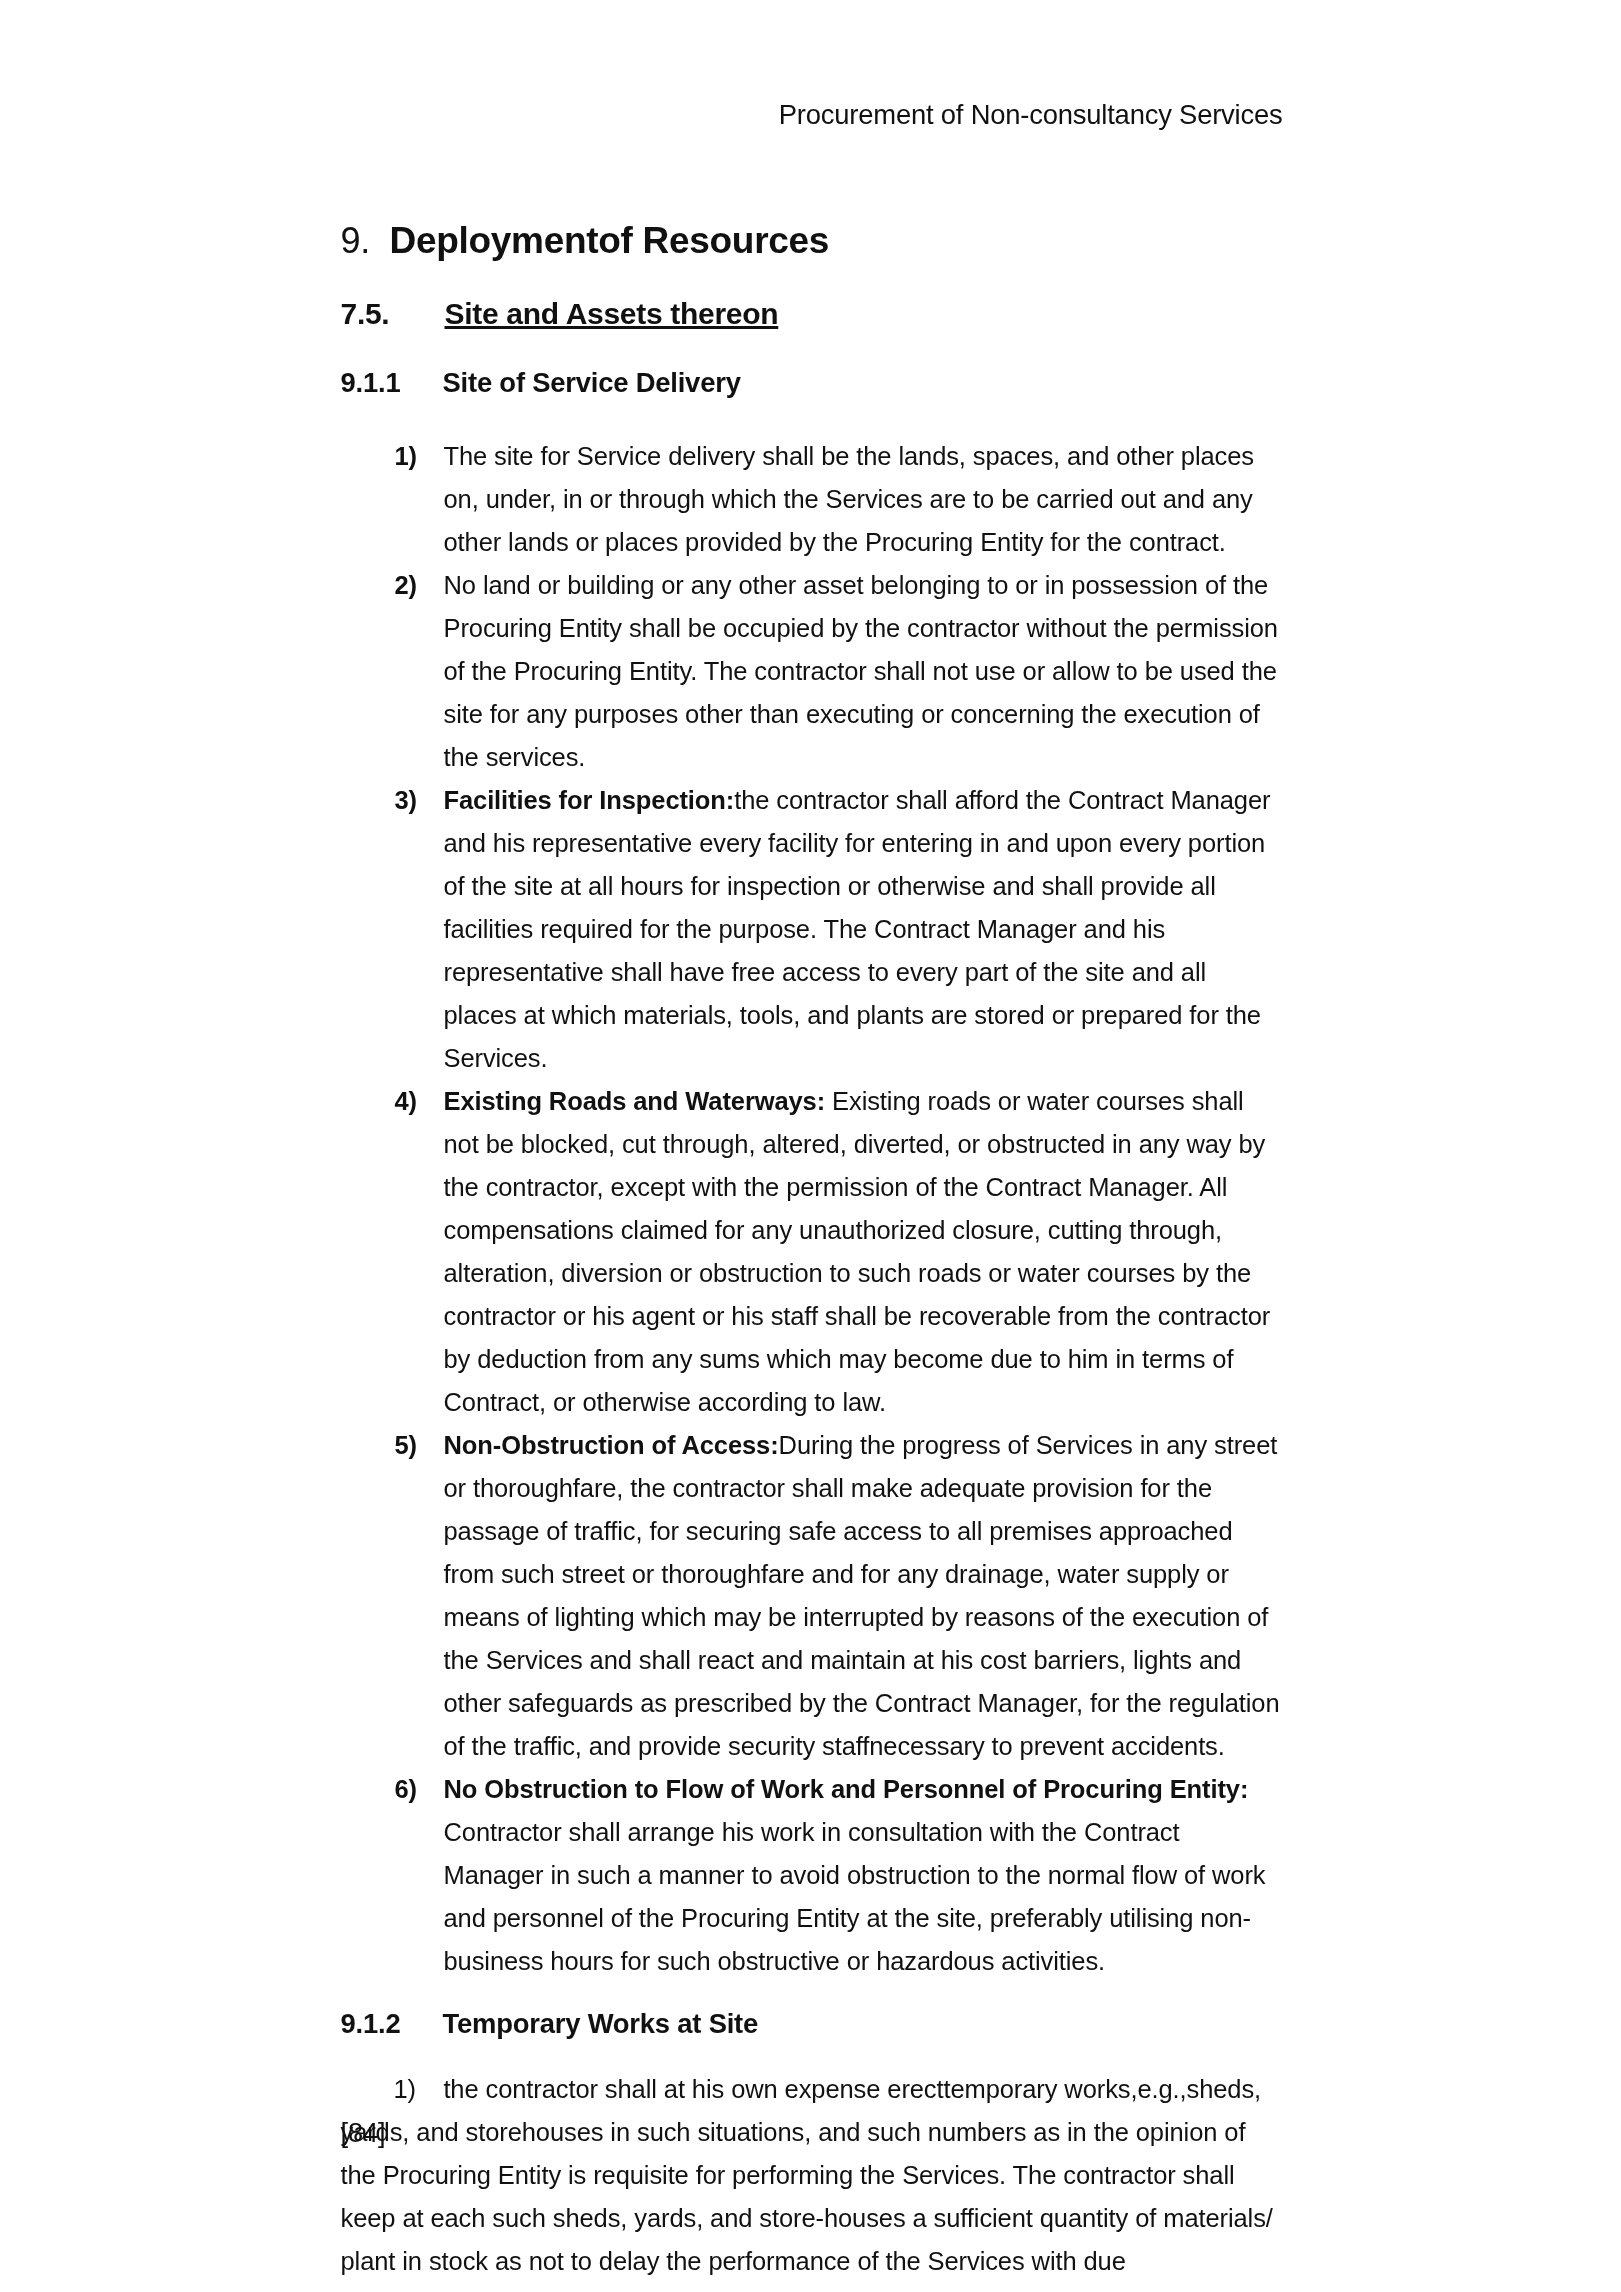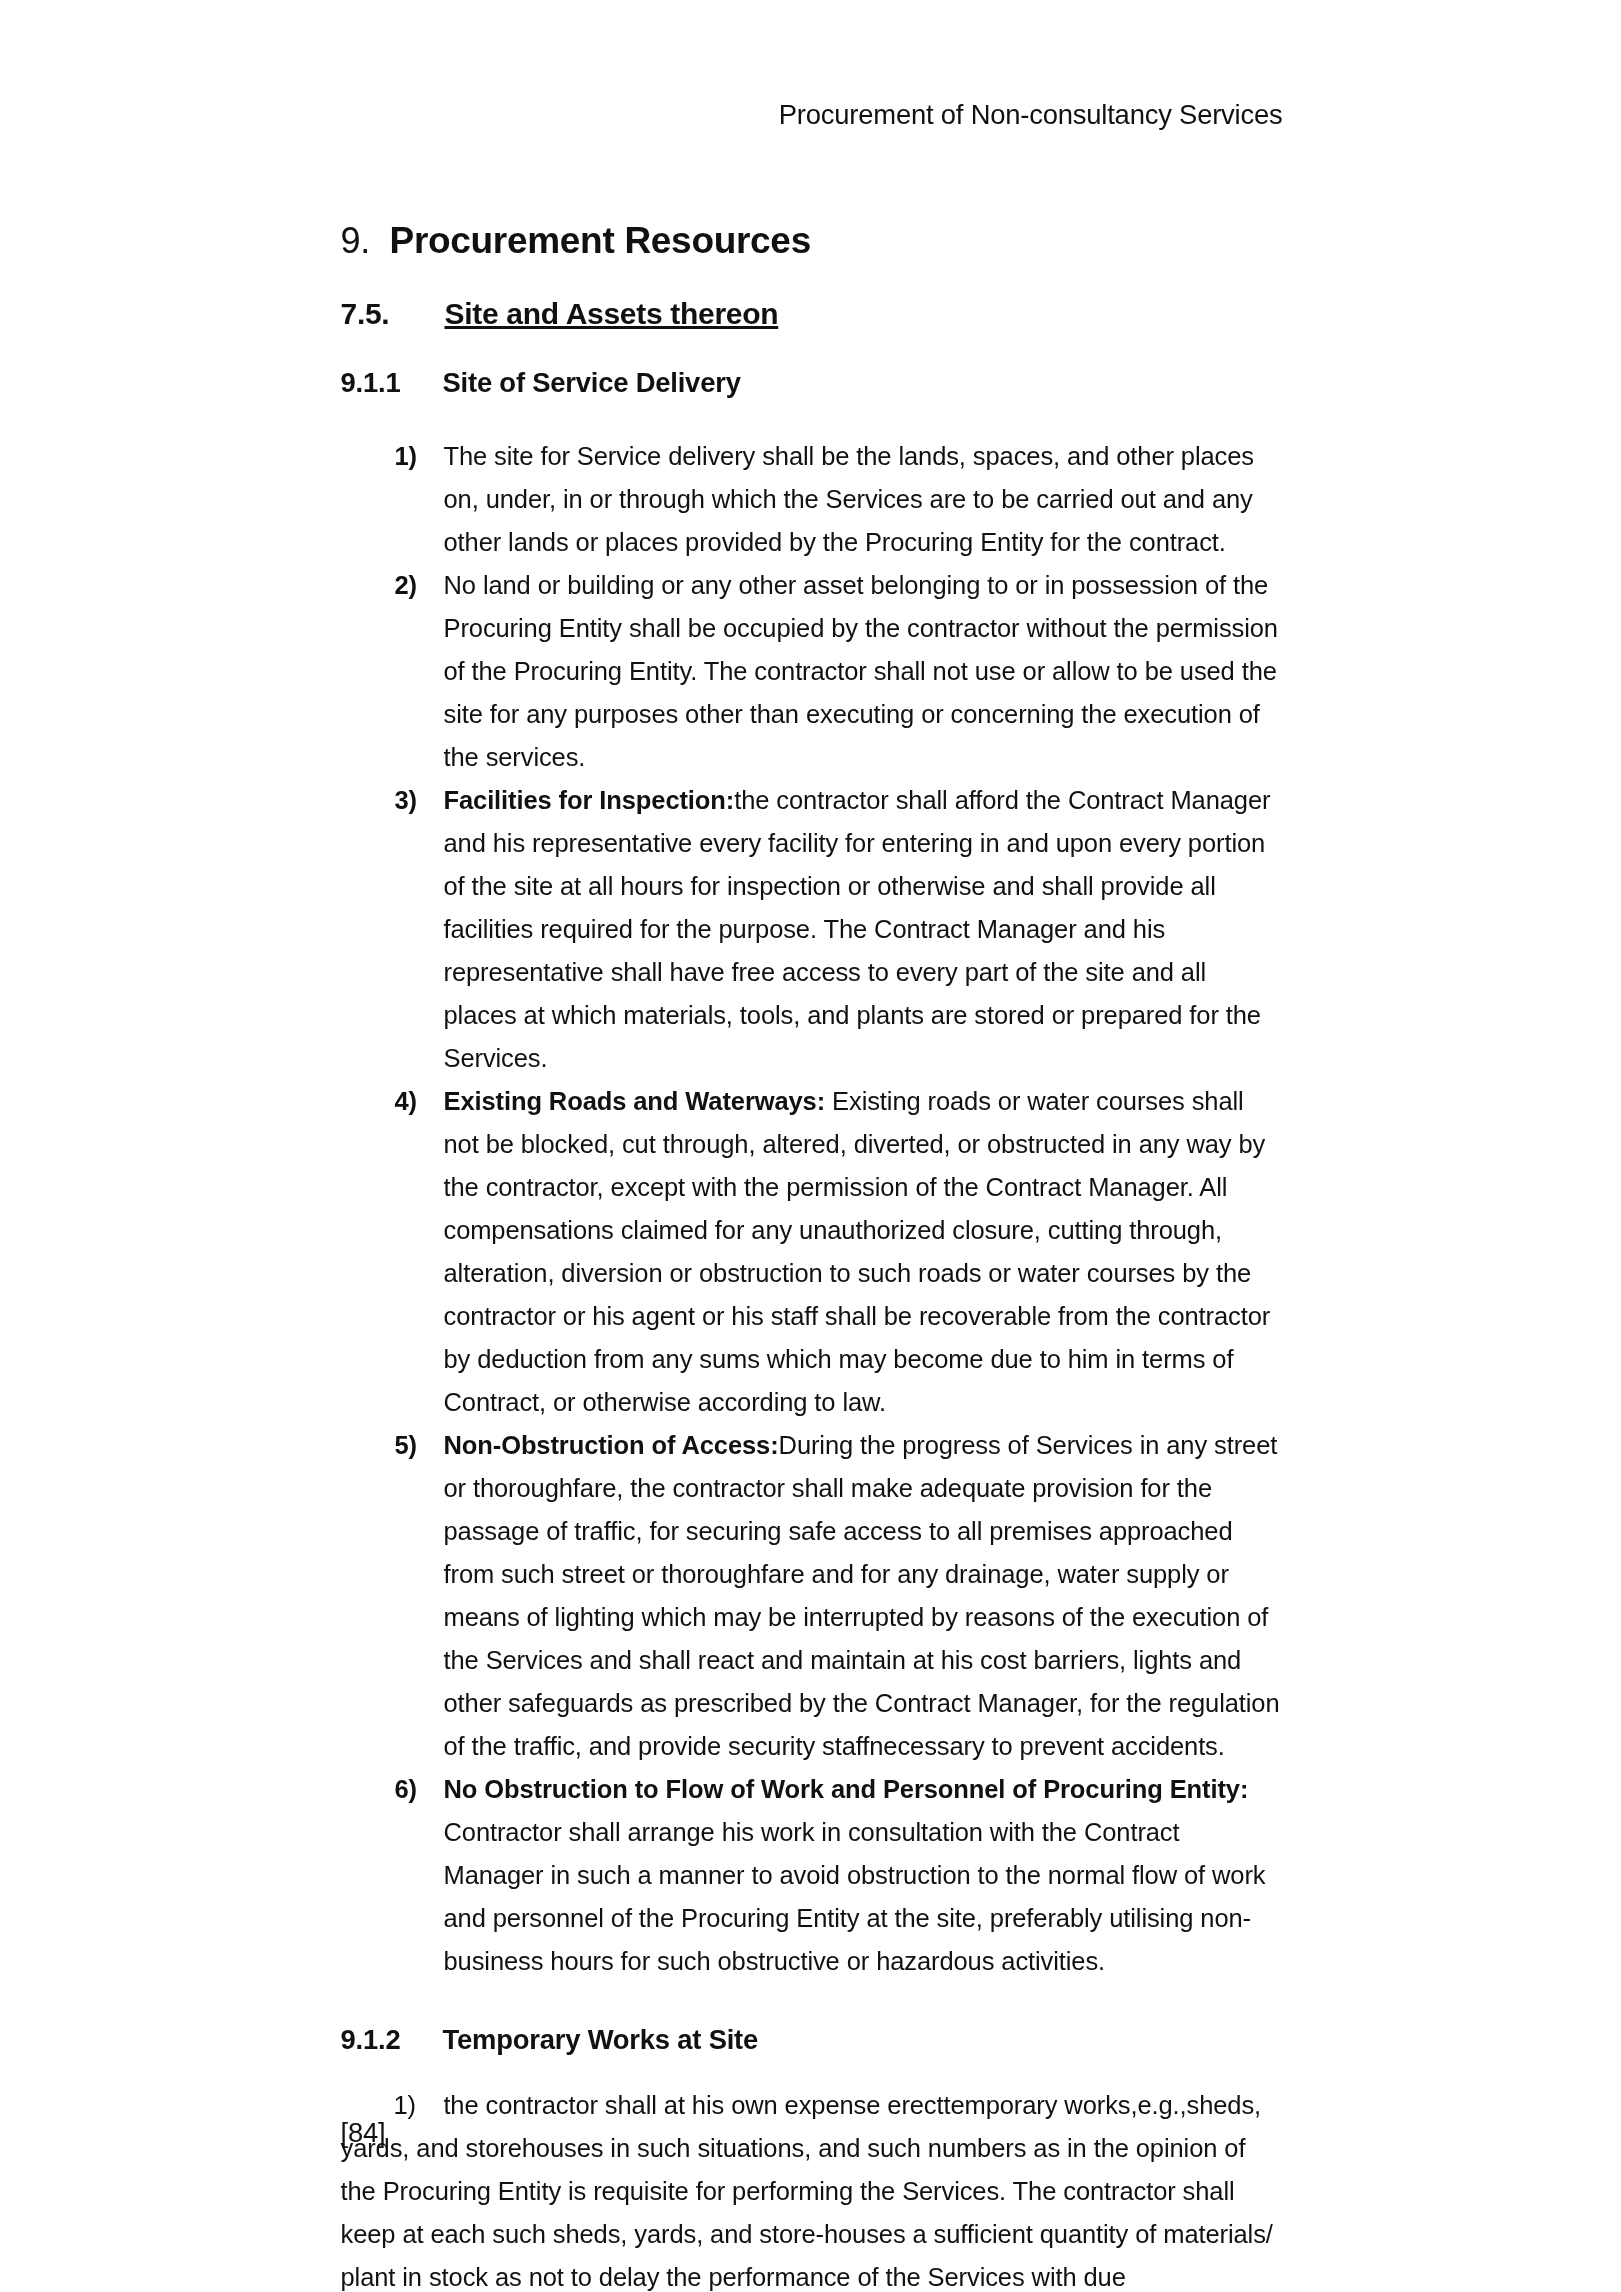--- a/index.html
+++ b/index.html
@@ -58,21 +58,21 @@
     position: relative;
     margin-top: 32px;
     font-size: 27.4px;
     line-height: 35px;
     font-weight: 700;
     letter-spacing: -0.2px;
   }
   .h3 .h-num { position: absolute; left: 0; }
   .h3 .h-text { margin-left: 102px; }
 
-  .h3-2 { margin-top: 39px; }
+  .h3-2 { margin-top: 23px; }
 
   .numlist { margin-top: 35px; }
 
   .li {
     position: relative;
     padding-left: 103px;
     font-size: 25.5px;
     line-height: 43px;
     letter-spacing: -0.1px;
   }
@@ -109,21 +109,21 @@
 <body>
 
 <div class="page">
 
   <div class="header">
     <span>Procurement of Non-consultancy Services</span>
   </div>
 
   <div class="content">
 
-    <div class="chapter-title"><span class="h-num">9.</span><span class="h-text">Procurement Resources</span></div>
+    <div class="chapter-title"><span class="h-num">9.</span><span class="h-text">Deploymentof Resources</span></div>
 
     <div class="h2"><span class="h-num">7.5.</span><span class="h-text">Site and Assets thereon</span></div>
 
     <div class="h3"><span class="h-num">9.1.1</span><span class="h-text">Site of Service Delivery</span></div>
 
     <div class="numlist">
 
       <div class="li">
           <span class="li-marker">1)</span>
           <div class="li-text"><b></b><span>The site for Service delivery shall be the lands, spaces, and other places on, under, in or through which the Services are to be carried out and any other lands or places provided by the Procuring Entity for the contract.</span></div>

